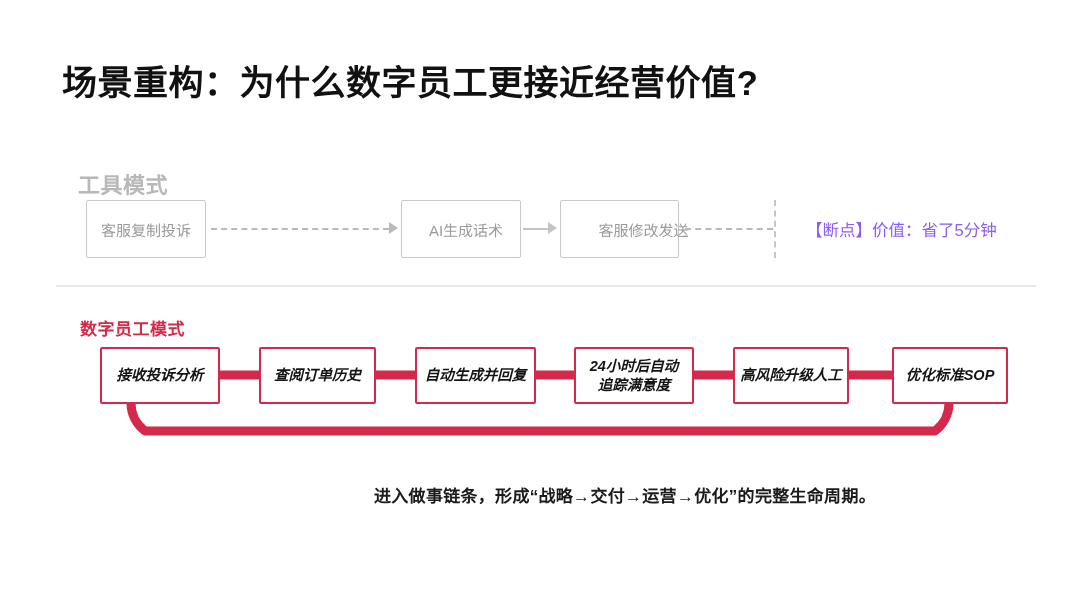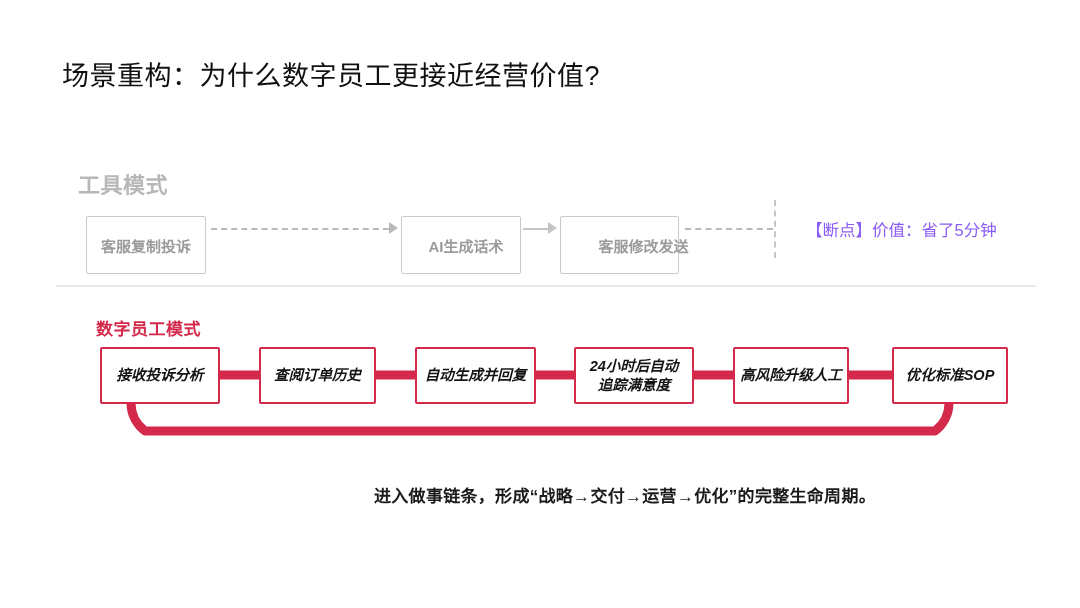--- a/index.html
+++ b/index.html
@@ -21,22 +21,22 @@
     position: absolute;
     inset: 0;
     background: #ffffff;
   }
 
   
   .page-title {
     position: absolute;
     left: 62px;
     top: 54px;
-    font-size: 27px;
-    font-weight: 400;
+    font-size: 35px;
+    font-weight: 700;
     letter-spacing: 0.5px;
     color: #111111;
     white-space: nowrap;
   }
 
   
   .tool-section {
     position: absolute;
     left: 0;
     top: 155px;
@@ -54,30 +54,30 @@
   }
   .tool-row {
     position: absolute;
     left: 0;
     top: 45px;
     width: 1080px;
     height: 60px;
   }
   .tool-box {
     position: absolute;
-    top: 16px;
+    top: 0;
     height: 58px;
     border: 1.6px solid #c9c9c9;
     background: #ffffff;
     border-radius: 2px;
     display: flex;
     align-items: center;
     justify-content: center;
     font-size: 15px;
-    font-weight: 700;
+    font-weight: 400;
     color: #9b9b9b;
     box-sizing: border-box;
     white-space: nowrap;
   }
   .tool-box.b0 { left: 86px;  width: 120px; }
   .tool-box.b1 { left: 401px; width: 120px; padding-left: 10px; }
   .tool-box.b2 { left: 560px; width: 119px; padding-left: 48px; }
 
   
   .dash-long {
@@ -163,21 +163,20 @@
     height: 150px;
   }
   .loop-label {
     position: absolute;
     left: 80px;
     top: 10px;
     font-size: 17px;
     font-weight: 700;
     color: #d4294b;
     letter-spacing: 0.5px;
-    margin-left: 16px;
   }
 
   
   .loop-track {
     position: absolute;
     left: 0;
     top: 0;
     width: 1080px;
     height: 150px;
   }

